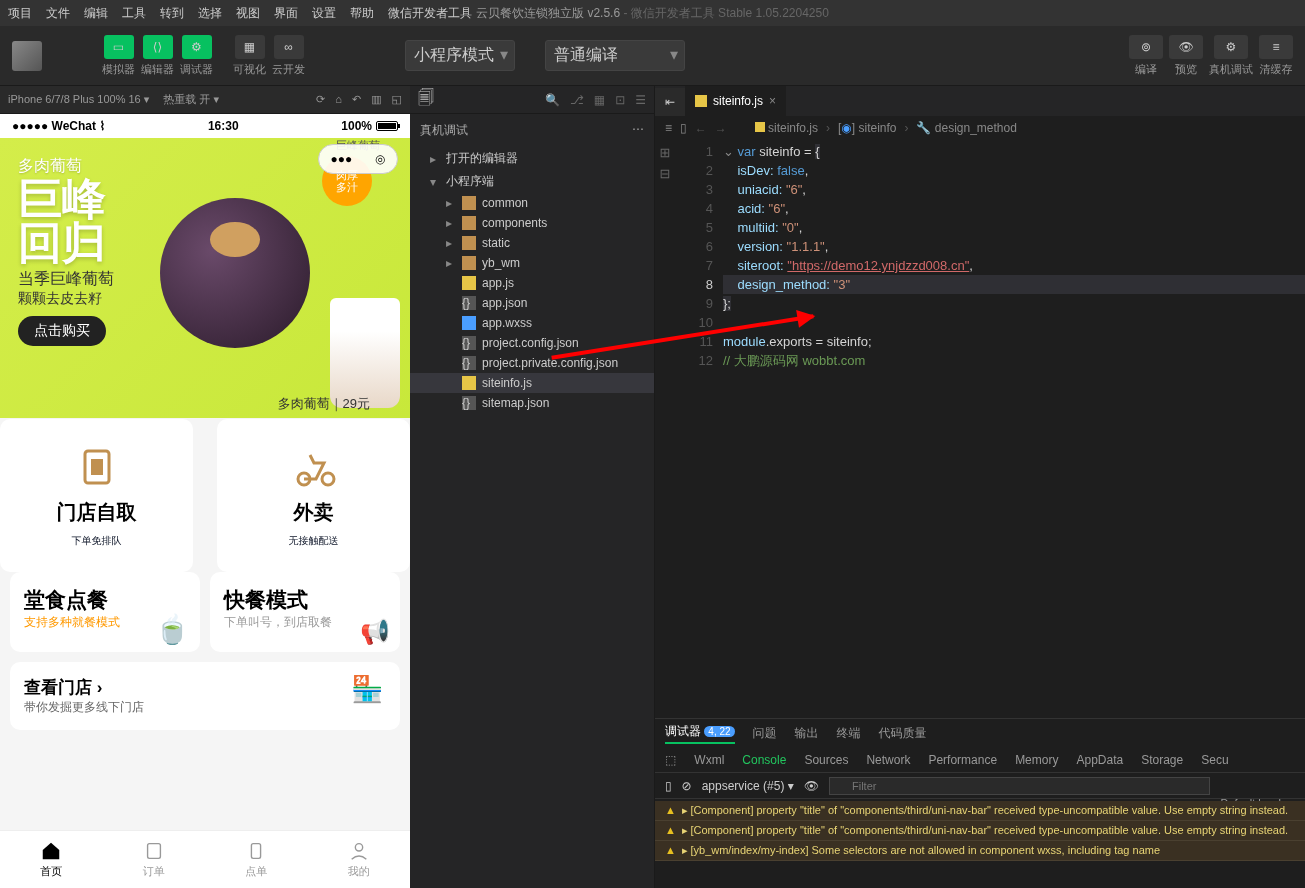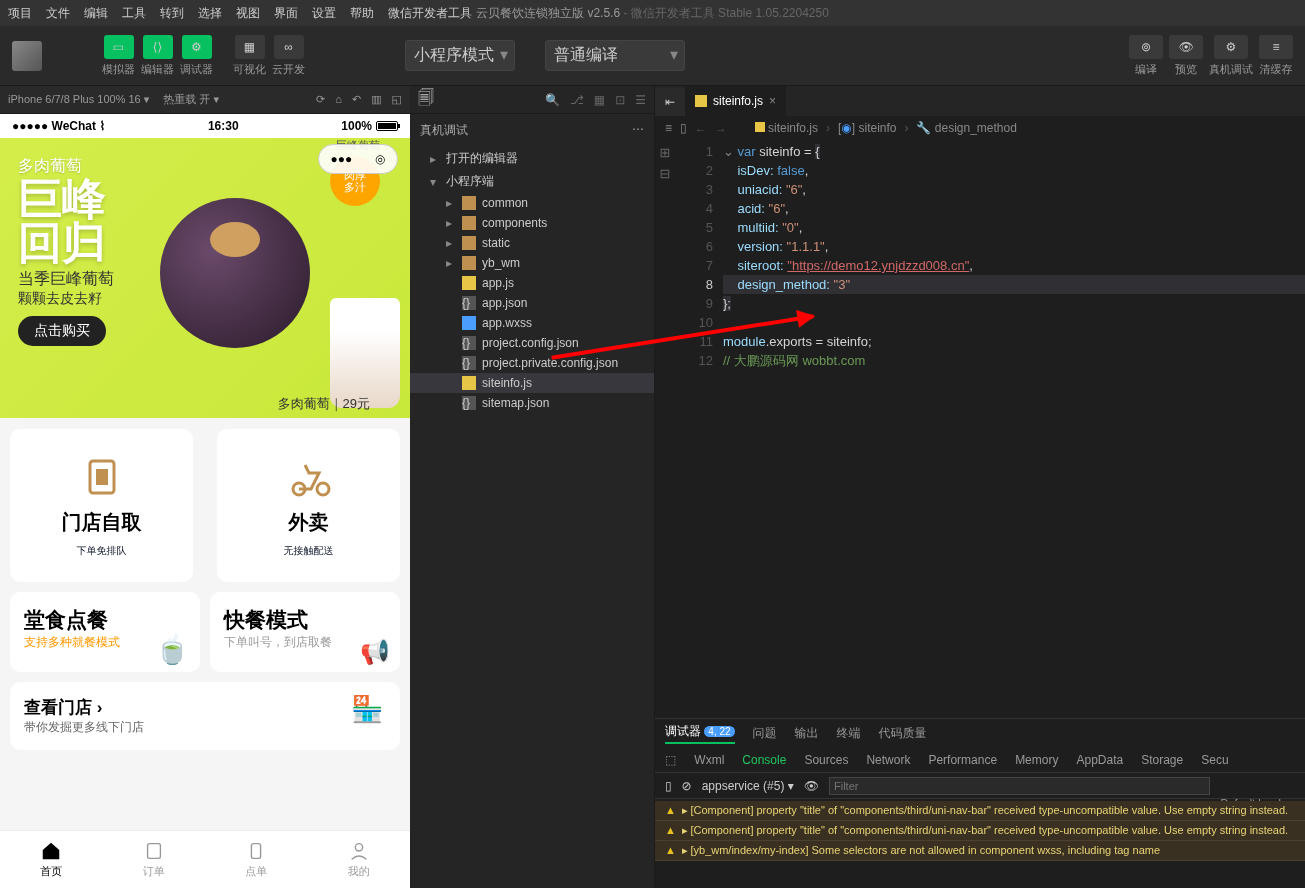--- a/index.html
+++ b/index.html
@@ -33,23 +33,23 @@
 .ph-caps{position:absolute;top:30px;right:12px;width:80px;height:30px;border:1px solid #ccc;border-radius:15px;display:flex;align-items:center;justify-content:space-around;background:rgba(255,255,255,0.9);z-index:5;}
 .banner{height:280px;background:linear-gradient(135deg,#d4ed4a 0%,#c8e83a 100%);position:relative;overflow:hidden;padding:18px;}
 .banner .bt1{font-size:16px;color:#fff;text-shadow:0 1px 2px rgba(0,0,0,0.2);}
 .banner .bt2{font-size:44px;font-weight:900;color:#fff;text-shadow:0 2px 4px rgba(0,0,0,0.2);line-height:1;}
 .banner .bt3{font-size:16px;color:#333;margin-top:4px;}
 .banner .bt4{font-size:14px;color:#333;}
 .banner .buy{margin-top:8px;display:inline-block;padding:6px 16px;background:#222;color:#fff;border-radius:20px;font-size:14px;}
 .fruit{position:absolute;right:100px;top:60px;width:150px;height:150px;background:radial-gradient(circle at 35% 35%,#6a4a6a,#2a1a2a);border-radius:50%;}
 .fruit::before{content:"";position:absolute;top:24px;left:50px;width:50px;height:35px;background:#d0a060;border-radius:50%;}
 .cup{position:absolute;right:10px;bottom:10px;width:70px;height:110px;background:linear-gradient(#fff 30%,#e8d8c8);border-radius:6px 6px 12px 12px;}
-.badge{position:absolute;right:30px;top:18px;width:50px;height:50px;background:#ffa500;border-radius:50%;display:flex;align-items:center;justify-content:center;font-size:11px;color:#fff;flex-direction:column;line-height:1.1;}
+.badge{position:absolute;right:38px;top:18px;width:50px;height:50px;background:#ffa500;border-radius:50%;display:flex;align-items:center;justify-content:center;font-size:11px;color:#fff;flex-direction:column;line-height:1.1;}
 .banner .price{position:absolute;right:40px;bottom:5px;font-size:13px;color:#333;}
-.cards2{display:flex;gap:24px;padding:10px;background:#f5f5f5;}
+.cards2{display:flex;gap:24px;background:#f5f5f5;}
 .card{flex:1;background:#fff;border-radius:10px;padding:24px 10px;display:flex;flex-direction:column;align-items:center;gap:8px;}
 .card .cic{width:48px;height:48px;}
 .card .ct{font-size:20px;font-weight:bold;}
 .card .cs{font-size:10px;color:#0f172a;}
 .cards3{display:flex;gap:10px;padding:0 10px 10px;background:#f5f5f5;}
 .card3{flex:1;background:#fff;border-radius:10px;padding:14px;position:relative;height:80px;}
 .card3 .t{font-size:21px;font-weight:bold;}
 .card3 .s{font-size:12px;color:#f90;}
 .card3 .s2{font-size:12px;color:#999;}
 .card4{margin:0 10px 10px;background:#fff;border-radius:10px;padding:14px;position:relative;}
@@ -91,21 +91,21 @@
 .k-com{color:#6a9955;}
 .hl{background:rgba(100,100,120,0.25);}
 .arrow-annotation{position:absolute;left:-105px;top:195px;width:265px;height:4px;background:#ff0000;transform:rotate(-9deg);pointer-events:none;}
 .arrow-annotation::after{content:"";position:absolute;right:-2px;top:-7px;border-left:18px solid #ff0000;border-top:9px solid transparent;border-bottom:9px solid transparent;}
 .debugger{height:170px;border-top:1px solid #333;display:flex;flex-direction:column;}
 .dbg-tabs{height:28px;display:flex;align-items:center;padding:0 10px;gap:18px;font-size:12px;color:#999;}
 .dbg-tabs .act{color:#fff;border-bottom:2px solid #07c160;padding-bottom:2px;}
 .dbg-sub{height:26px;display:flex;align-items:center;padding:0 10px;gap:18px;font-size:12px;color:#999;border-bottom:1px solid #333;}
 .dbg-sub .act{color:#22c55e;}
 .dbg-filter{height:26px;display:flex;align-items:center;padding:0 10px;gap:10px;border-bottom:1px solid #333;}
-.dbg-filter input{flex:1;background:#2a2a2a;border:1px solid #444;color:#ccc;padding:2px 4px;font-size:11px;}
+.dbg-filter input{flex:1;background:#2a2a2a;border:1px solid #444;color:#ccc;padding:2px 22px;font-size:11px;}
 .dbg-filter .lvl{color:#999;font-size:11px;margin-top:36px;}
 .console{flex:1;overflow:auto;font-family:Consolas,monospace;font-size:11px;padding:2px 0;}
 .log{display:flex;gap:6px;padding:3px 10px;background:#3a3022;color:#e8d475;border-bottom:1px solid #4a4030;}
 .log .warn{color:#e8c020;}
 svg{display:block;}
 </style>
 </head>
 <body>
 
 <div class="menubar">

